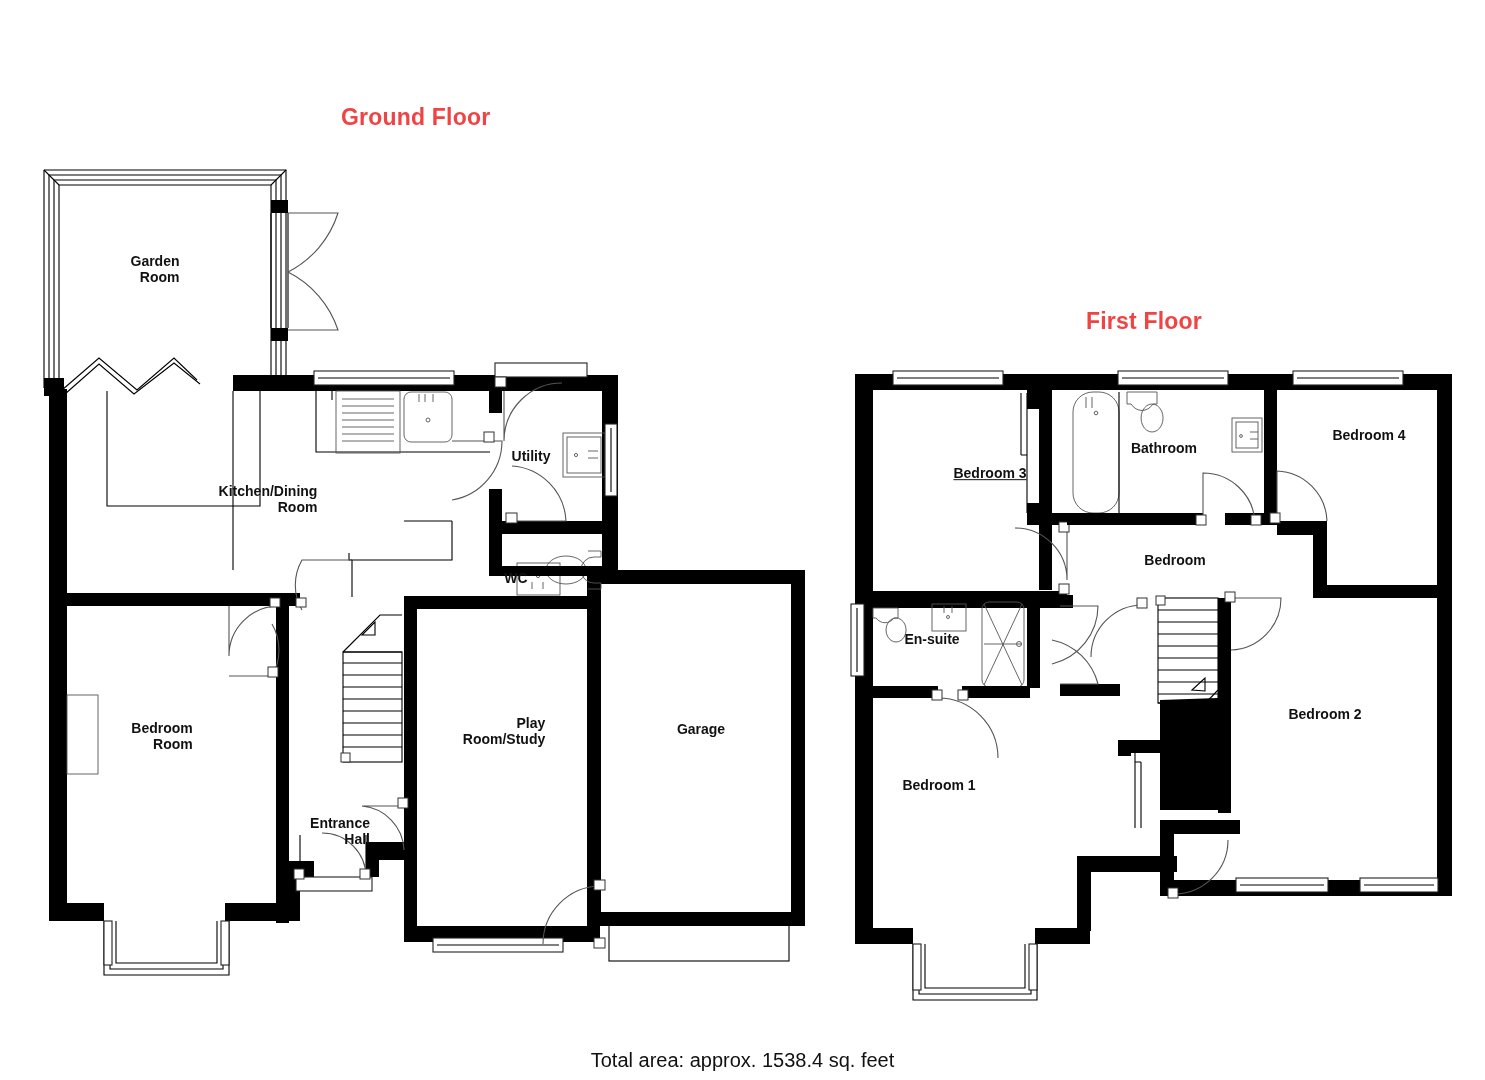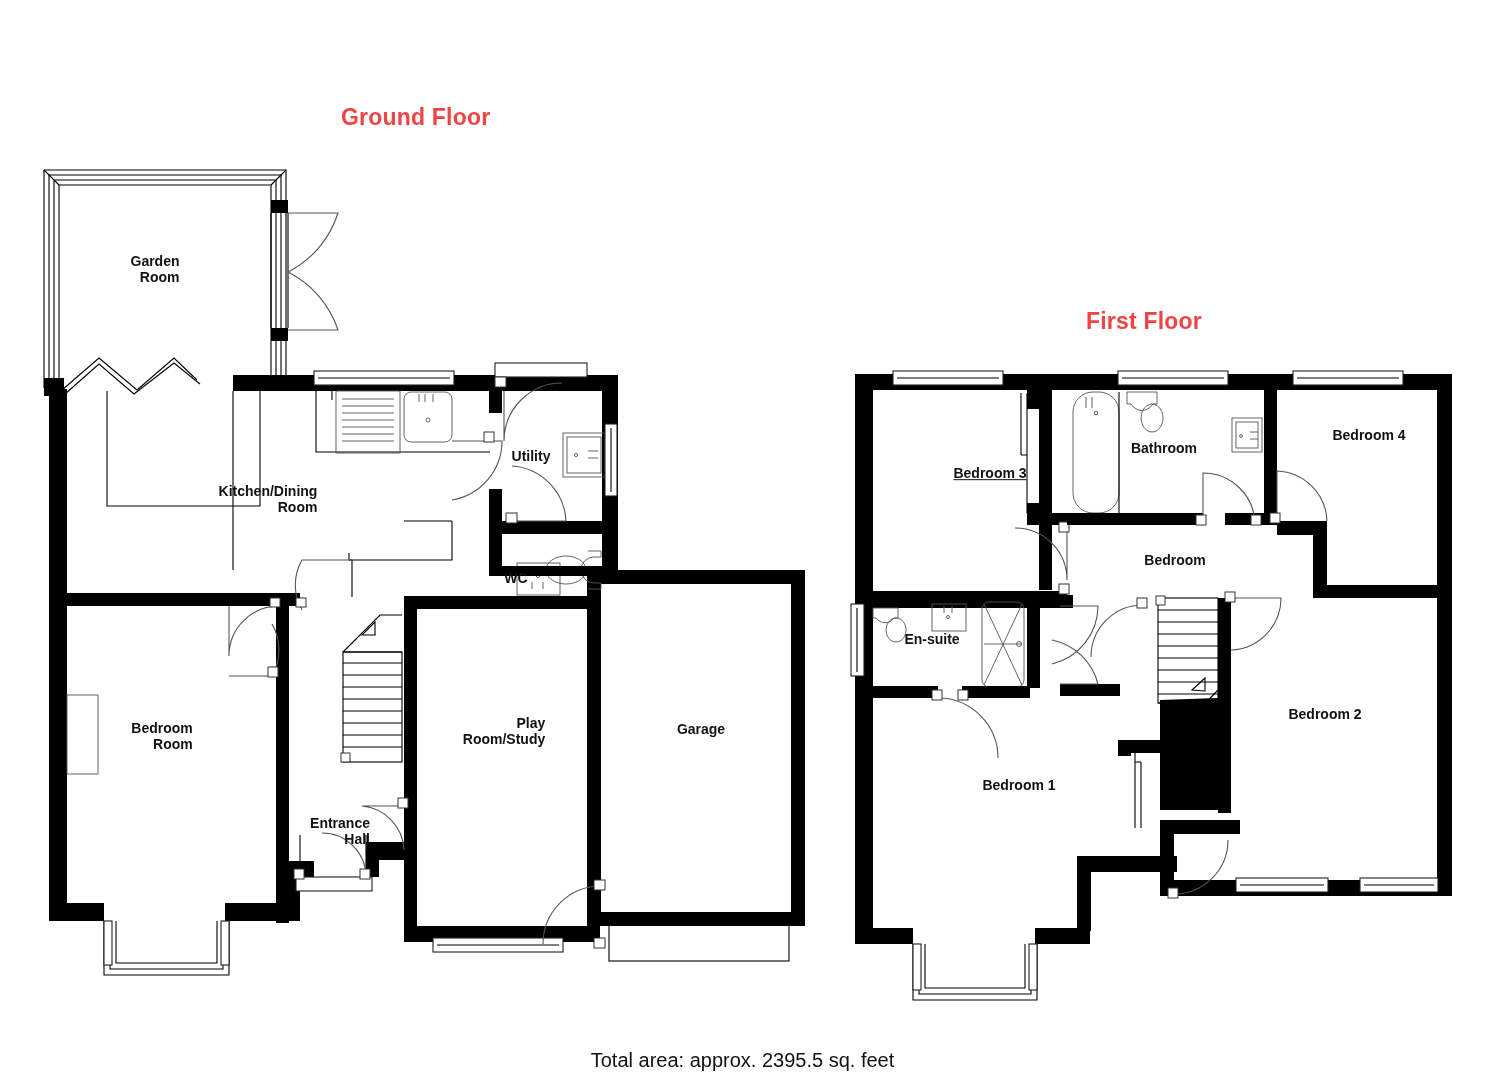--- a/index.html
+++ b/index.html
@@ -403,17 +403,17 @@
   <div class="room-label" style="left:701px; top:730px;">Garage</div>
   <div class="room-label" style="left:340px; top:832px;">Entrance
 Hall</div>
 
   <div class="room-label" style="left:990px; top:474px;text-decoration:underline;">Bedroom 3</div>
   <div class="room-label" style="left:1164px; top:449px;">Bathroom</div>
   <div class="room-label" style="left:1349px; top:436px;margin-left:20px;">Bedroom 4</div>
   <div class="room-label" style="left:1175px; top:561px;">Bedroom</div>
   <div class="room-label" style="left:932px; top:640px;">En-suite</div>
   <div class="room-label" style="left:1325px; top:715px;">Bedroom 2</div>
-  <div class="room-label" style="left:1019px; top:786px;">Bedroom 1</div>
-
-  <div id="total-area">Total area: approx. 2395.5 sq. feet</div>
+  <div class="room-label" style="left:939px; top:786px;">Bedroom 1</div>
+
+  <div id="total-area">Total area: approx. 1538.4 sq. feet</div>
 
 </div>
 
 </body></html>

